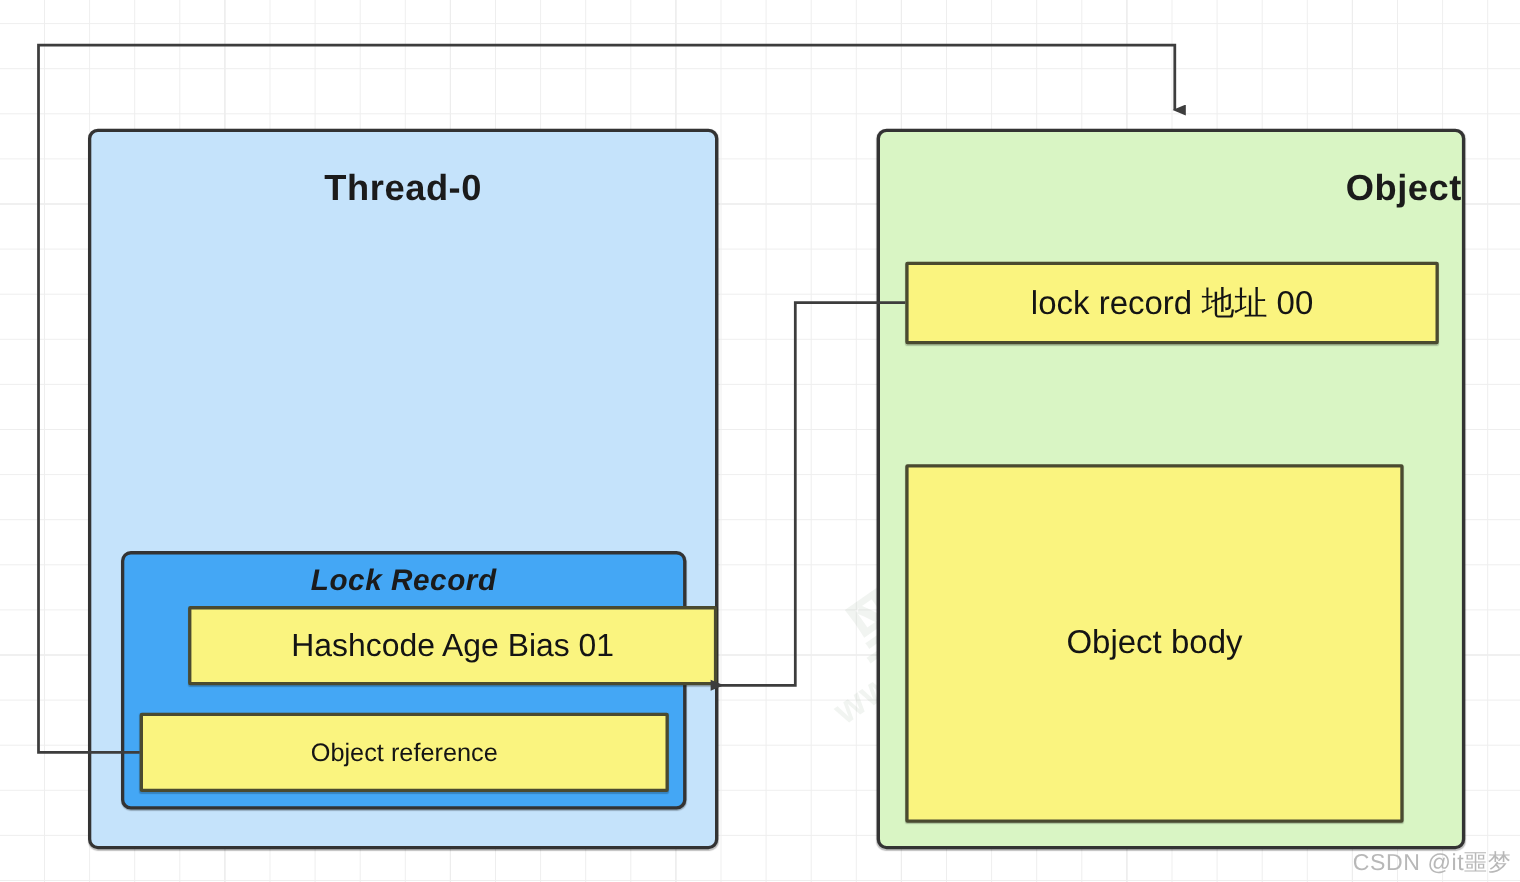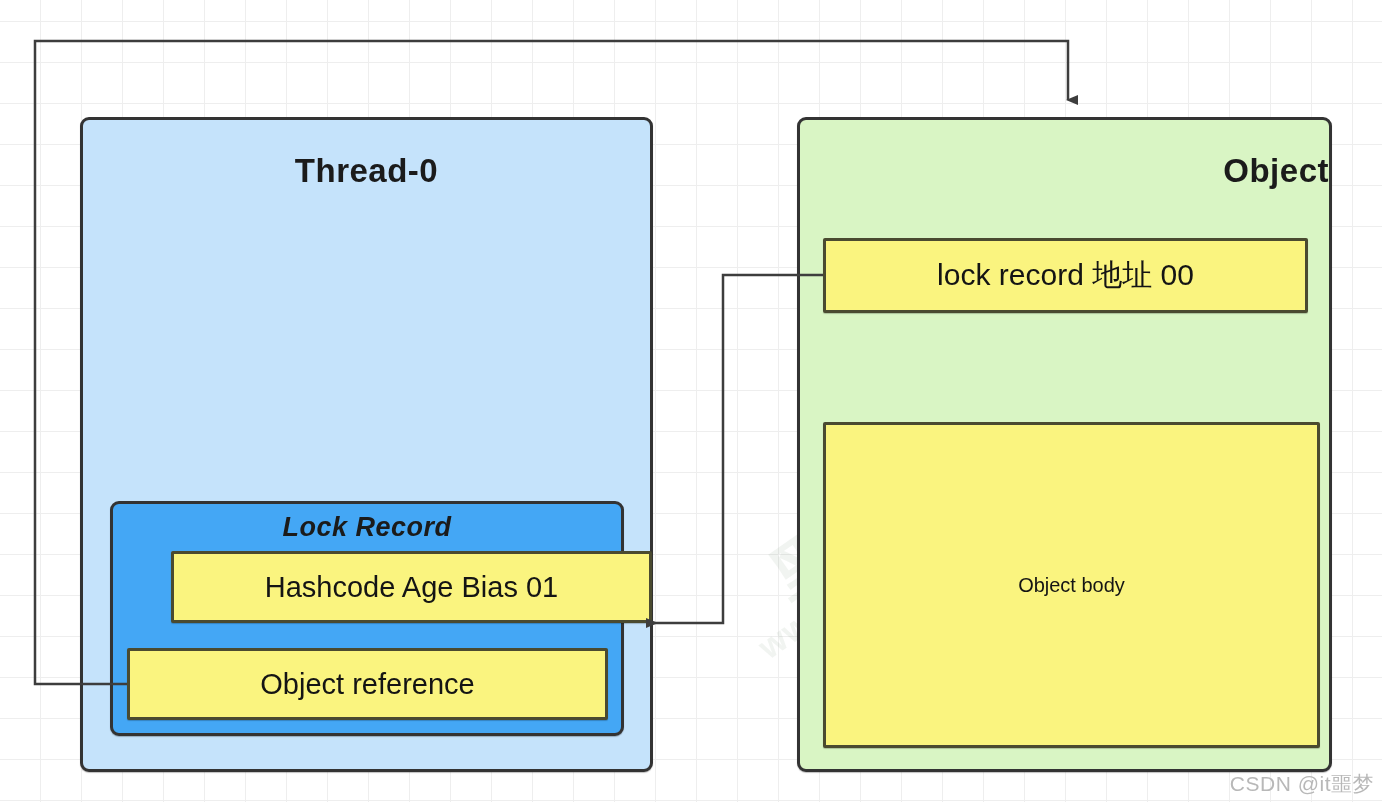--- a/index.html
+++ b/index.html
@@ -138,40 +138,40 @@
   #row-klass-word {
     left: 823px;
     top: 334px;
     width: 485px;
     height: 75px;
     font-size: 30px;
   }
   #row-object-body {
     left: 823px;
     top: 422px;
-    width: 497px;
+    width: 453px;
     height: 326px;
-    font-size: 20px;
+    font-size: 30px;
   }
 
   
   #row-hashcode {
     left: 127px;
     top: 551px;
     width: 481px;
     height: 72px;
     font-size: 29px;
     margin-left: 44px;
   }
   #row-object-reference {
     left: 127px;
     top: 648px;
     width: 481px;
     height: 72px;
-    font-size: 29px;
+    font-size: 23px;
   }
 
   
   #connectors {
     position: absolute;
     left: 0;
     top: 0;
     width: 1382px;
     height: 802px;
     pointer-events: none;

